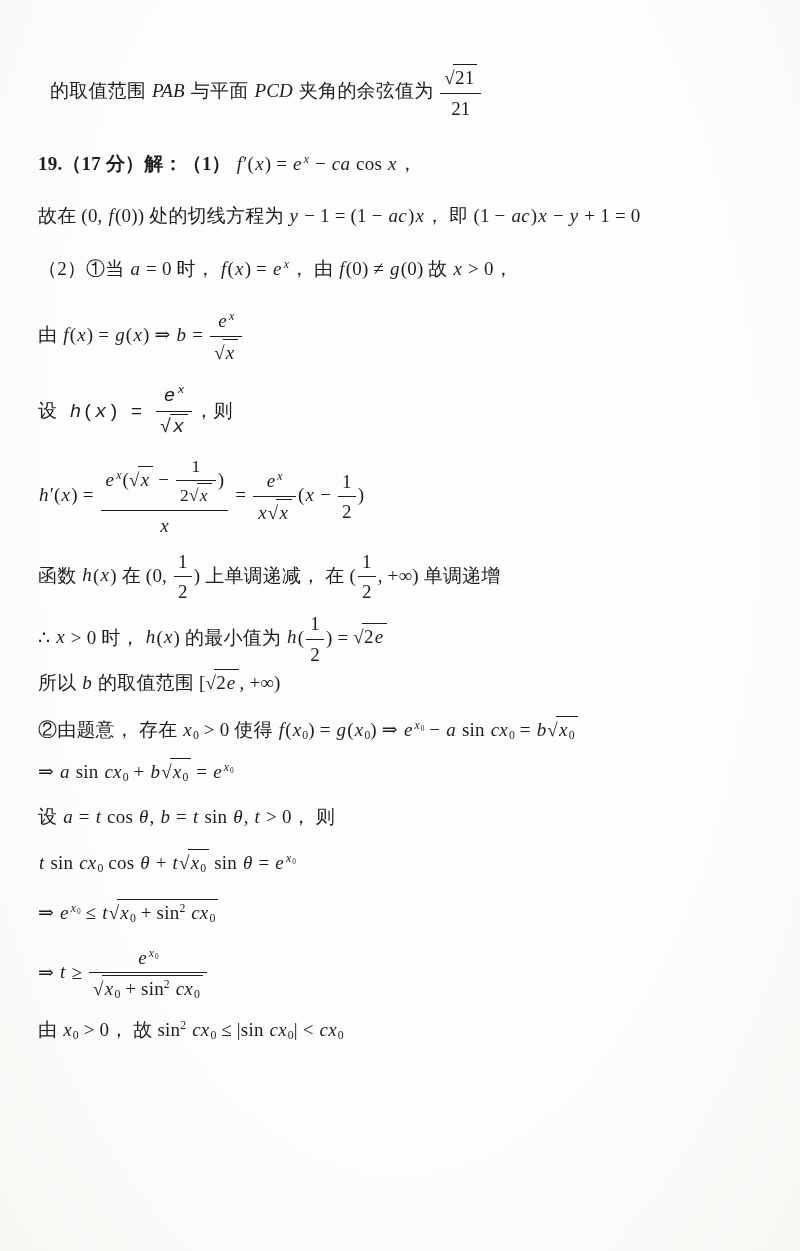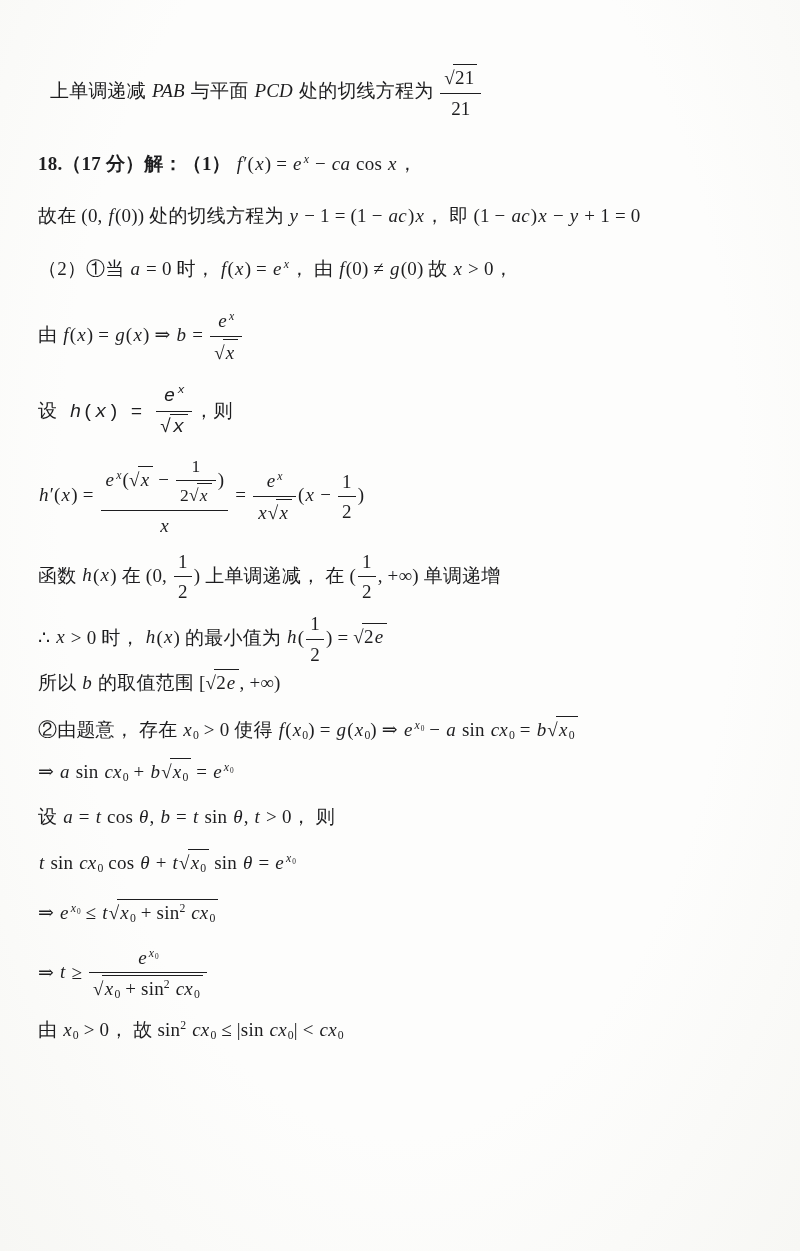--- a/index.html
+++ b/index.html
@@ -85,22 +85,22 @@
   .line:nth-child(14) { margin-bottom: 22px; }
   .line:nth-child(15) { margin-bottom: 18px; margin-top: 20px; }
   .line:nth-child(16) { margin-bottom: 14px; }
   .line:nth-child(17) { margin-bottom: 10px; }
 </style>
 </head>
 <body style="background: rgb(251, 251, 249); color: rgb(29, 29, 31);">
 
 <div class="page">
   <div class="lines" id="lines">
-      <div class="line"><span class="tx">上单调递减 </span><span class="it">PAB</span><span class="tx"> 与平面 </span><span class="it">PCD</span><span class="tx"> 处的切线方程为 </span><span class="frac"><span class="num"><span class="sqrt"><span class="sqrt-sign">√</span><span class="sqrt-body"><span class="tx">21</span></span></span></span><span class="den"><span class="tx">21</span></span></span></div>
-      <div class="line"><span class="bd">18.（17 分）解：（1） </span><span class="it">f</span><span class="tx">′(</span><span class="it">x</span><span class="tx">) = </span><span class="it">e</span><span class="sup"><span class="it">x</span></span><span class="tx"> − </span><span class="it">ca</span><span class="tx"> cos </span><span class="it">x</span><span class="tx">，</span></div>
+      <div class="line"><span class="tx">的取值范围 </span><span class="it">PAB</span><span class="tx"> 与平面 </span><span class="it">PCD</span><span class="tx"> 夹角的余弦值为 </span><span class="frac"><span class="num"><span class="sqrt"><span class="sqrt-sign">√</span><span class="sqrt-body"><span class="tx">21</span></span></span></span><span class="den"><span class="tx">21</span></span></span></div>
+      <div class="line"><span class="bd">19.（17 分）解：（1） </span><span class="it">f</span><span class="tx">′(</span><span class="it">x</span><span class="tx">) = </span><span class="it">e</span><span class="sup"><span class="it">x</span></span><span class="tx"> − </span><span class="it">ca</span><span class="tx"> cos </span><span class="it">x</span><span class="tx">，</span></div>
       <div class="line"><span class="tx">故在 (0, </span><span class="it">f</span><span class="tx">(0)) 处的切线方程为 </span><span class="it">y</span><span class="tx"> − 1 = (1 − </span><span class="it">ac</span><span class="tx">)</span><span class="it">x</span><span class="tx">， 即 (1 − </span><span class="it">ac</span><span class="tx">)</span><span class="it">x</span><span class="tx"> − </span><span class="it">y</span><span class="tx"> + 1 = 0</span></div>
       <div class="line"><span class="tx">（2）①当 </span><span class="it">a</span><span class="tx"> = 0 时， </span><span class="it">f</span><span class="tx">(</span><span class="it">x</span><span class="tx">) = </span><span class="it">e</span><span class="sup"><span class="it">x</span></span><span class="tx">， 由 </span><span class="it">f</span><span class="tx">(0) ≠ </span><span class="it">g</span><span class="tx">(0) 故 </span><span class="it">x</span><span class="tx"> &gt; 0，</span></div>
       <div class="line"><span class="tx">由 </span><span class="it">f</span><span class="tx">(</span><span class="it">x</span><span class="tx">) = </span><span class="it">g</span><span class="tx">(</span><span class="it">x</span><span class="tx">)  ⇒ </span><span class="it">b</span><span class="tx"> = </span><span class="frac"><span class="num"><span class="it">e</span><span class="sup"><span class="it">x</span></span></span><span class="den"><span class="sqrt"><span class="sqrt-sign">√</span><span class="sqrt-body"><span class="it">x</span></span></span></span></span></div>
       <div class="line"><span class="tx">设 </span><span class="it">h</span><span class="tx">(</span><span class="it">x</span><span class="tx">) = </span><span class="frac"><span class="num"><span class="it">e</span><span class="sup"><span class="it">x</span></span></span><span class="den"><span class="sqrt"><span class="sqrt-sign">√</span><span class="sqrt-body"><span class="it">x</span></span></span></span></span><span class="tx">，则</span></div>
       <div class="line"><span class="it">h</span><span class="tx">′(</span><span class="it">x</span><span class="tx">) = </span><span class="frac"><span class="num"><span class="it">e</span><span class="sup"><span class="it">x</span></span><span class="tx">(</span><span class="sqrt"><span class="sqrt-sign">√</span><span class="sqrt-body"><span class="it">x</span></span></span><span class="tx"> − </span><span class="frac"><span class="num"><span class="tx">1</span></span><span class="den"><span class="tx">2</span><span class="sqrt"><span class="sqrt-sign">√</span><span class="sqrt-body"><span class="it">x</span></span></span></span></span><span class="tx">)</span></span><span class="den"><span class="it">x</span></span></span><span class="tx"> = </span><span class="frac"><span class="num"><span class="it">e</span><span class="sup"><span class="it">x</span></span></span><span class="den"><span class="it">x</span><span class="sqrt"><span class="sqrt-sign">√</span><span class="sqrt-body"><span class="it">x</span></span></span></span></span><span class="tx">(</span><span class="it">x</span><span class="tx"> − </span><span class="frac"><span class="num"><span class="tx">1</span></span><span class="den"><span class="tx">2</span></span></span><span class="tx">)</span></div>
       <div class="line"><span class="tx">函数 </span><span class="it">h</span><span class="tx">(</span><span class="it">x</span><span class="tx">) 在 (0, </span><span class="frac"><span class="num"><span class="tx">1</span></span><span class="den"><span class="tx">2</span></span></span><span class="tx">) 上单调递减， 在 (</span><span class="frac"><span class="num"><span class="tx">1</span></span><span class="den"><span class="tx">2</span></span></span><span class="tx">, +∞) 单调递增</span></div>
       <div class="line"><span class="tx">∴ </span><span class="it">x</span><span class="tx"> &gt; 0 时， </span><span class="it">h</span><span class="tx">(</span><span class="it">x</span><span class="tx">) 的最小值为 </span><span class="it">h</span><span class="tx">(</span><span class="frac"><span class="num"><span class="tx">1</span></span><span class="den"><span class="tx">2</span></span></span><span class="tx">) = </span><span class="sqrt"><span class="sqrt-sign">√</span><span class="sqrt-body"><span class="tx">2</span><span class="it">e</span></span></span></div>
       <div class="line"><span class="tx">所以 </span><span class="it">b</span><span class="tx"> 的取值范围 [</span><span class="sqrt"><span class="sqrt-sign">√</span><span class="sqrt-body"><span class="tx">2</span><span class="it">e</span></span></span><span class="tx">, +∞)</span></div>
       <div class="line"><span class="tx">②由题意， 存在 </span><span class="it">x</span><span class="sub"><span class="tx">0</span></span><span class="tx"> &gt; 0 使得 </span><span class="it">f</span><span class="tx">(</span><span class="it">x</span><span class="sub"><span class="tx">0</span></span><span class="tx">) = </span><span class="it">g</span><span class="tx">(</span><span class="it">x</span><span class="sub"><span class="tx">0</span></span><span class="tx">) ⇒ </span><span class="it">e</span><span class="sup"><span class="it">x</span><span class="sub"><span class="tx">0</span></span></span><span class="tx"> − </span><span class="it">a</span><span class="tx"> sin </span><span class="it">cx</span><span class="sub"><span class="tx">0</span></span><span class="tx"> = </span><span class="it">b</span><span class="sqrt"><span class="sqrt-sign">√</span><span class="sqrt-body"><span class="it">x</span><span class="sub"><span class="tx">0</span></span></span></span></div>
       <div class="line"><span class="tx">⇒ </span><span class="it">a</span><span class="tx"> sin </span><span class="it">cx</span><span class="sub"><span class="tx">0</span></span><span class="tx"> + </span><span class="it">b</span><span class="sqrt"><span class="sqrt-sign">√</span><span class="sqrt-body"><span class="it">x</span><span class="sub"><span class="tx">0</span></span></span></span><span class="tx"> = </span><span class="it">e</span><span class="sup"><span class="it">x</span><span class="sub"><span class="tx">0</span></span></span></div>

